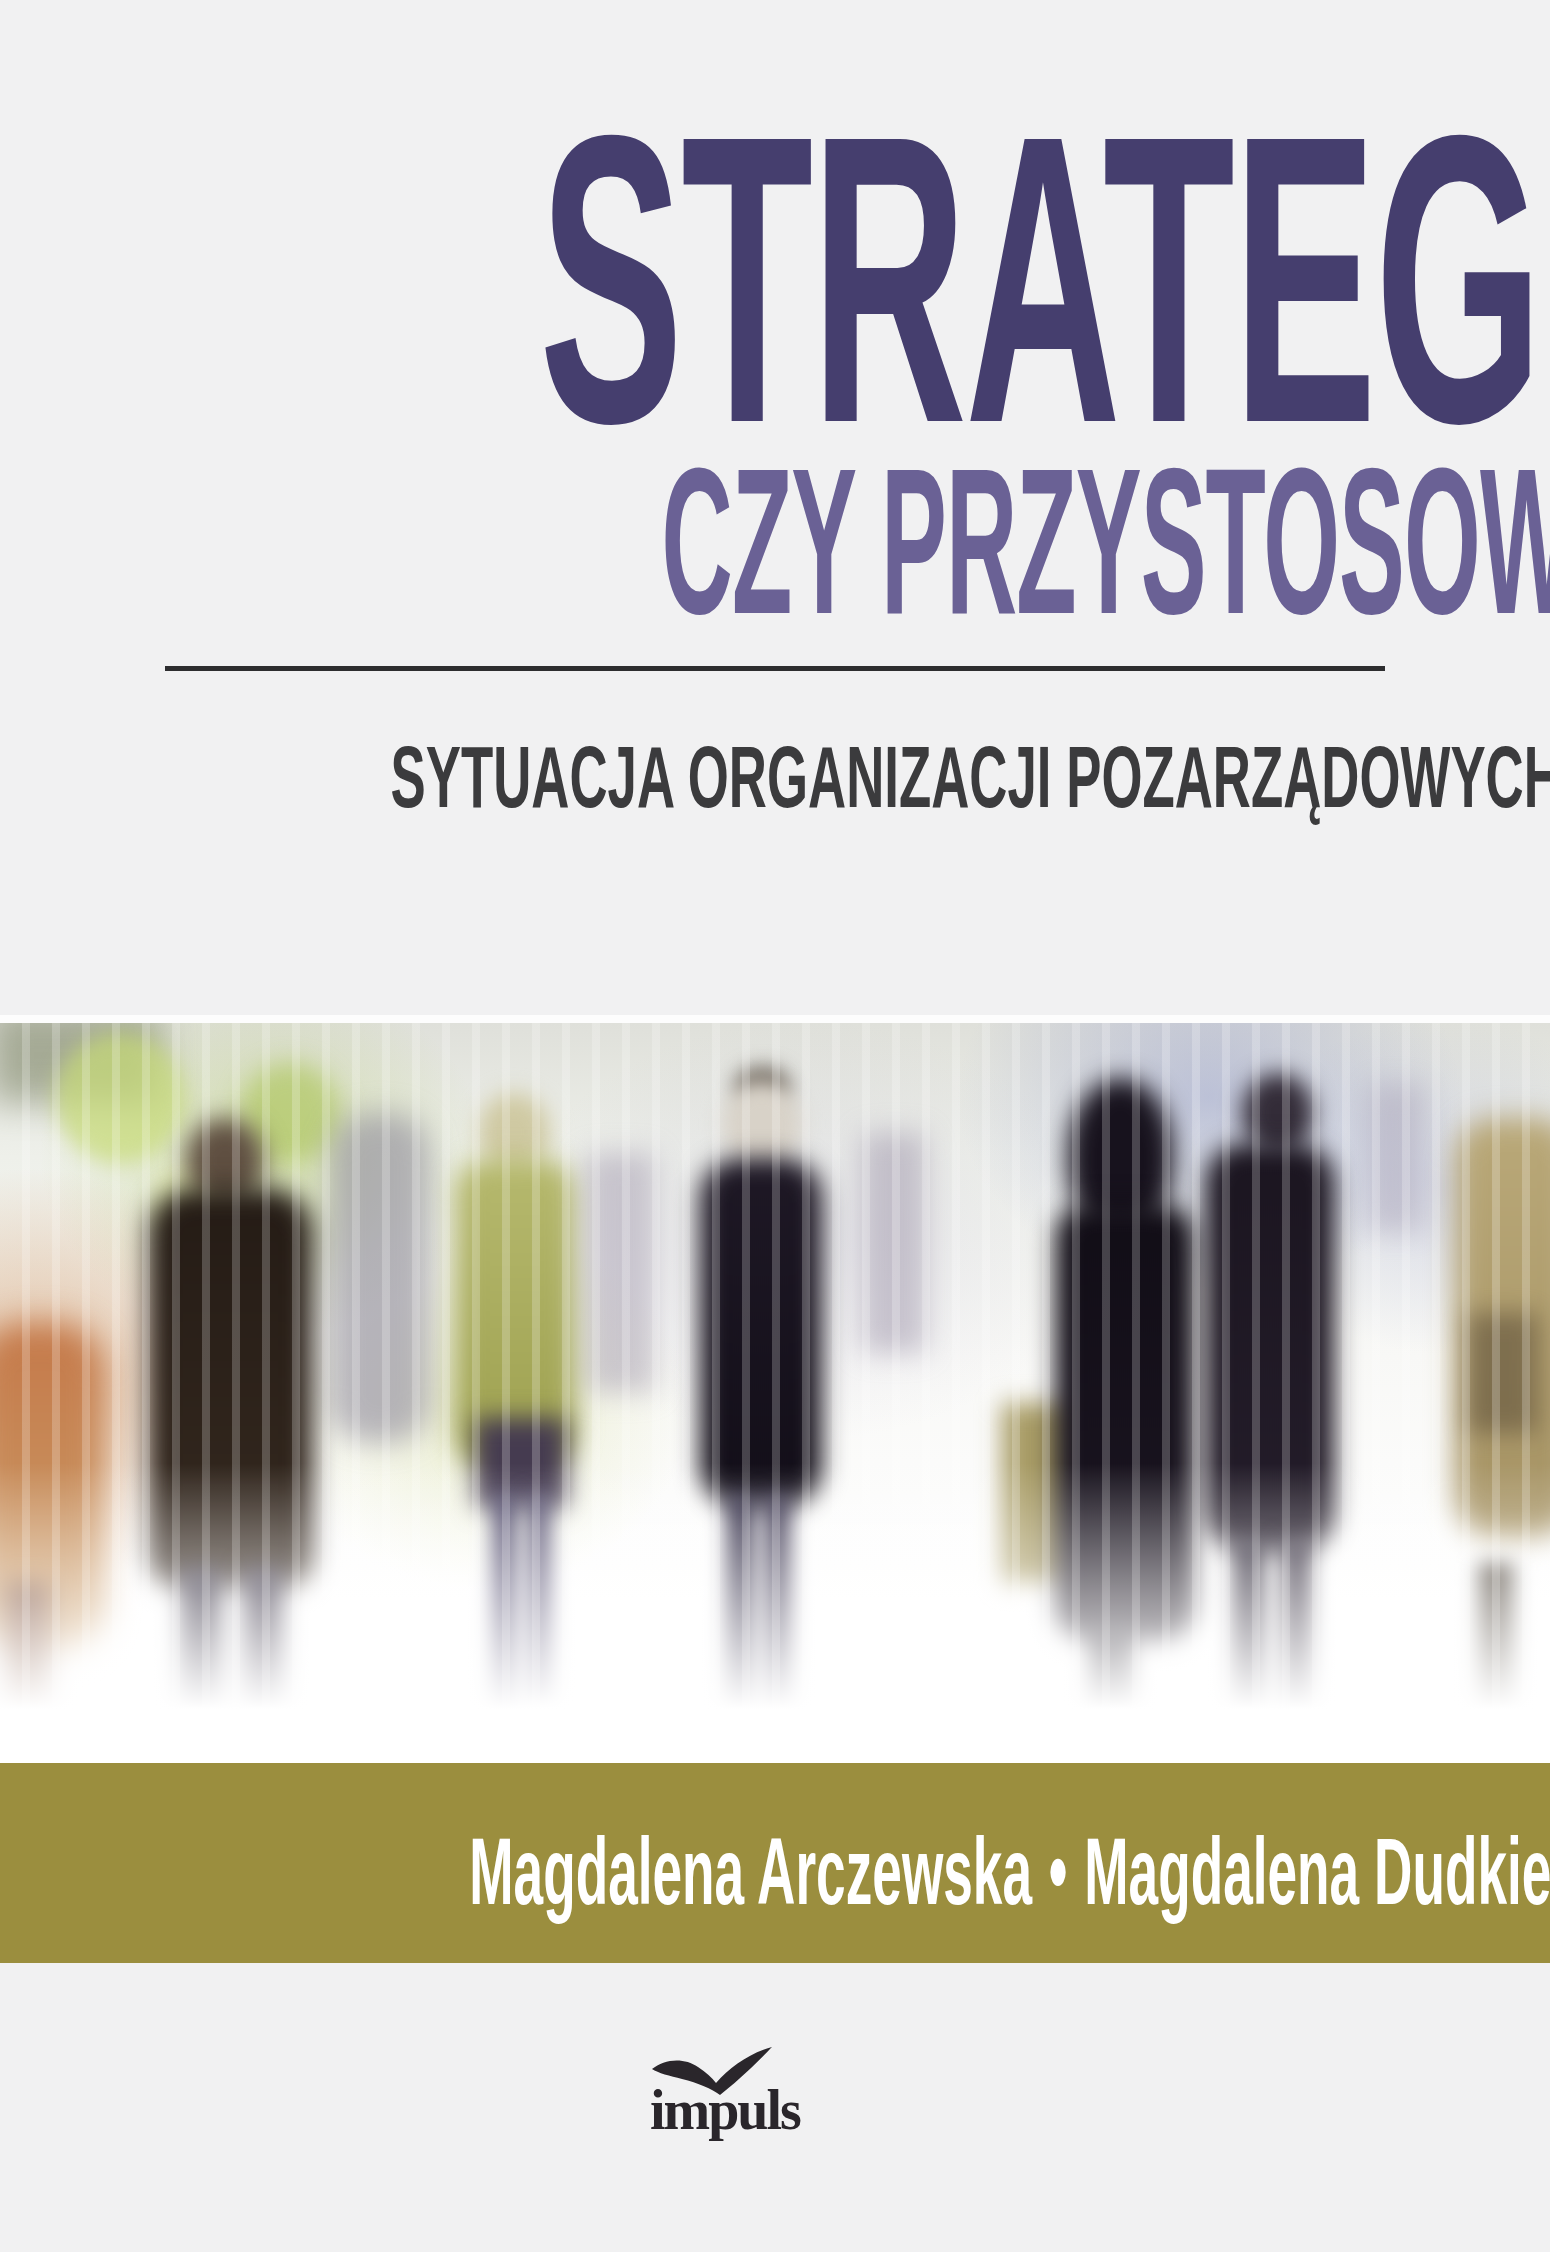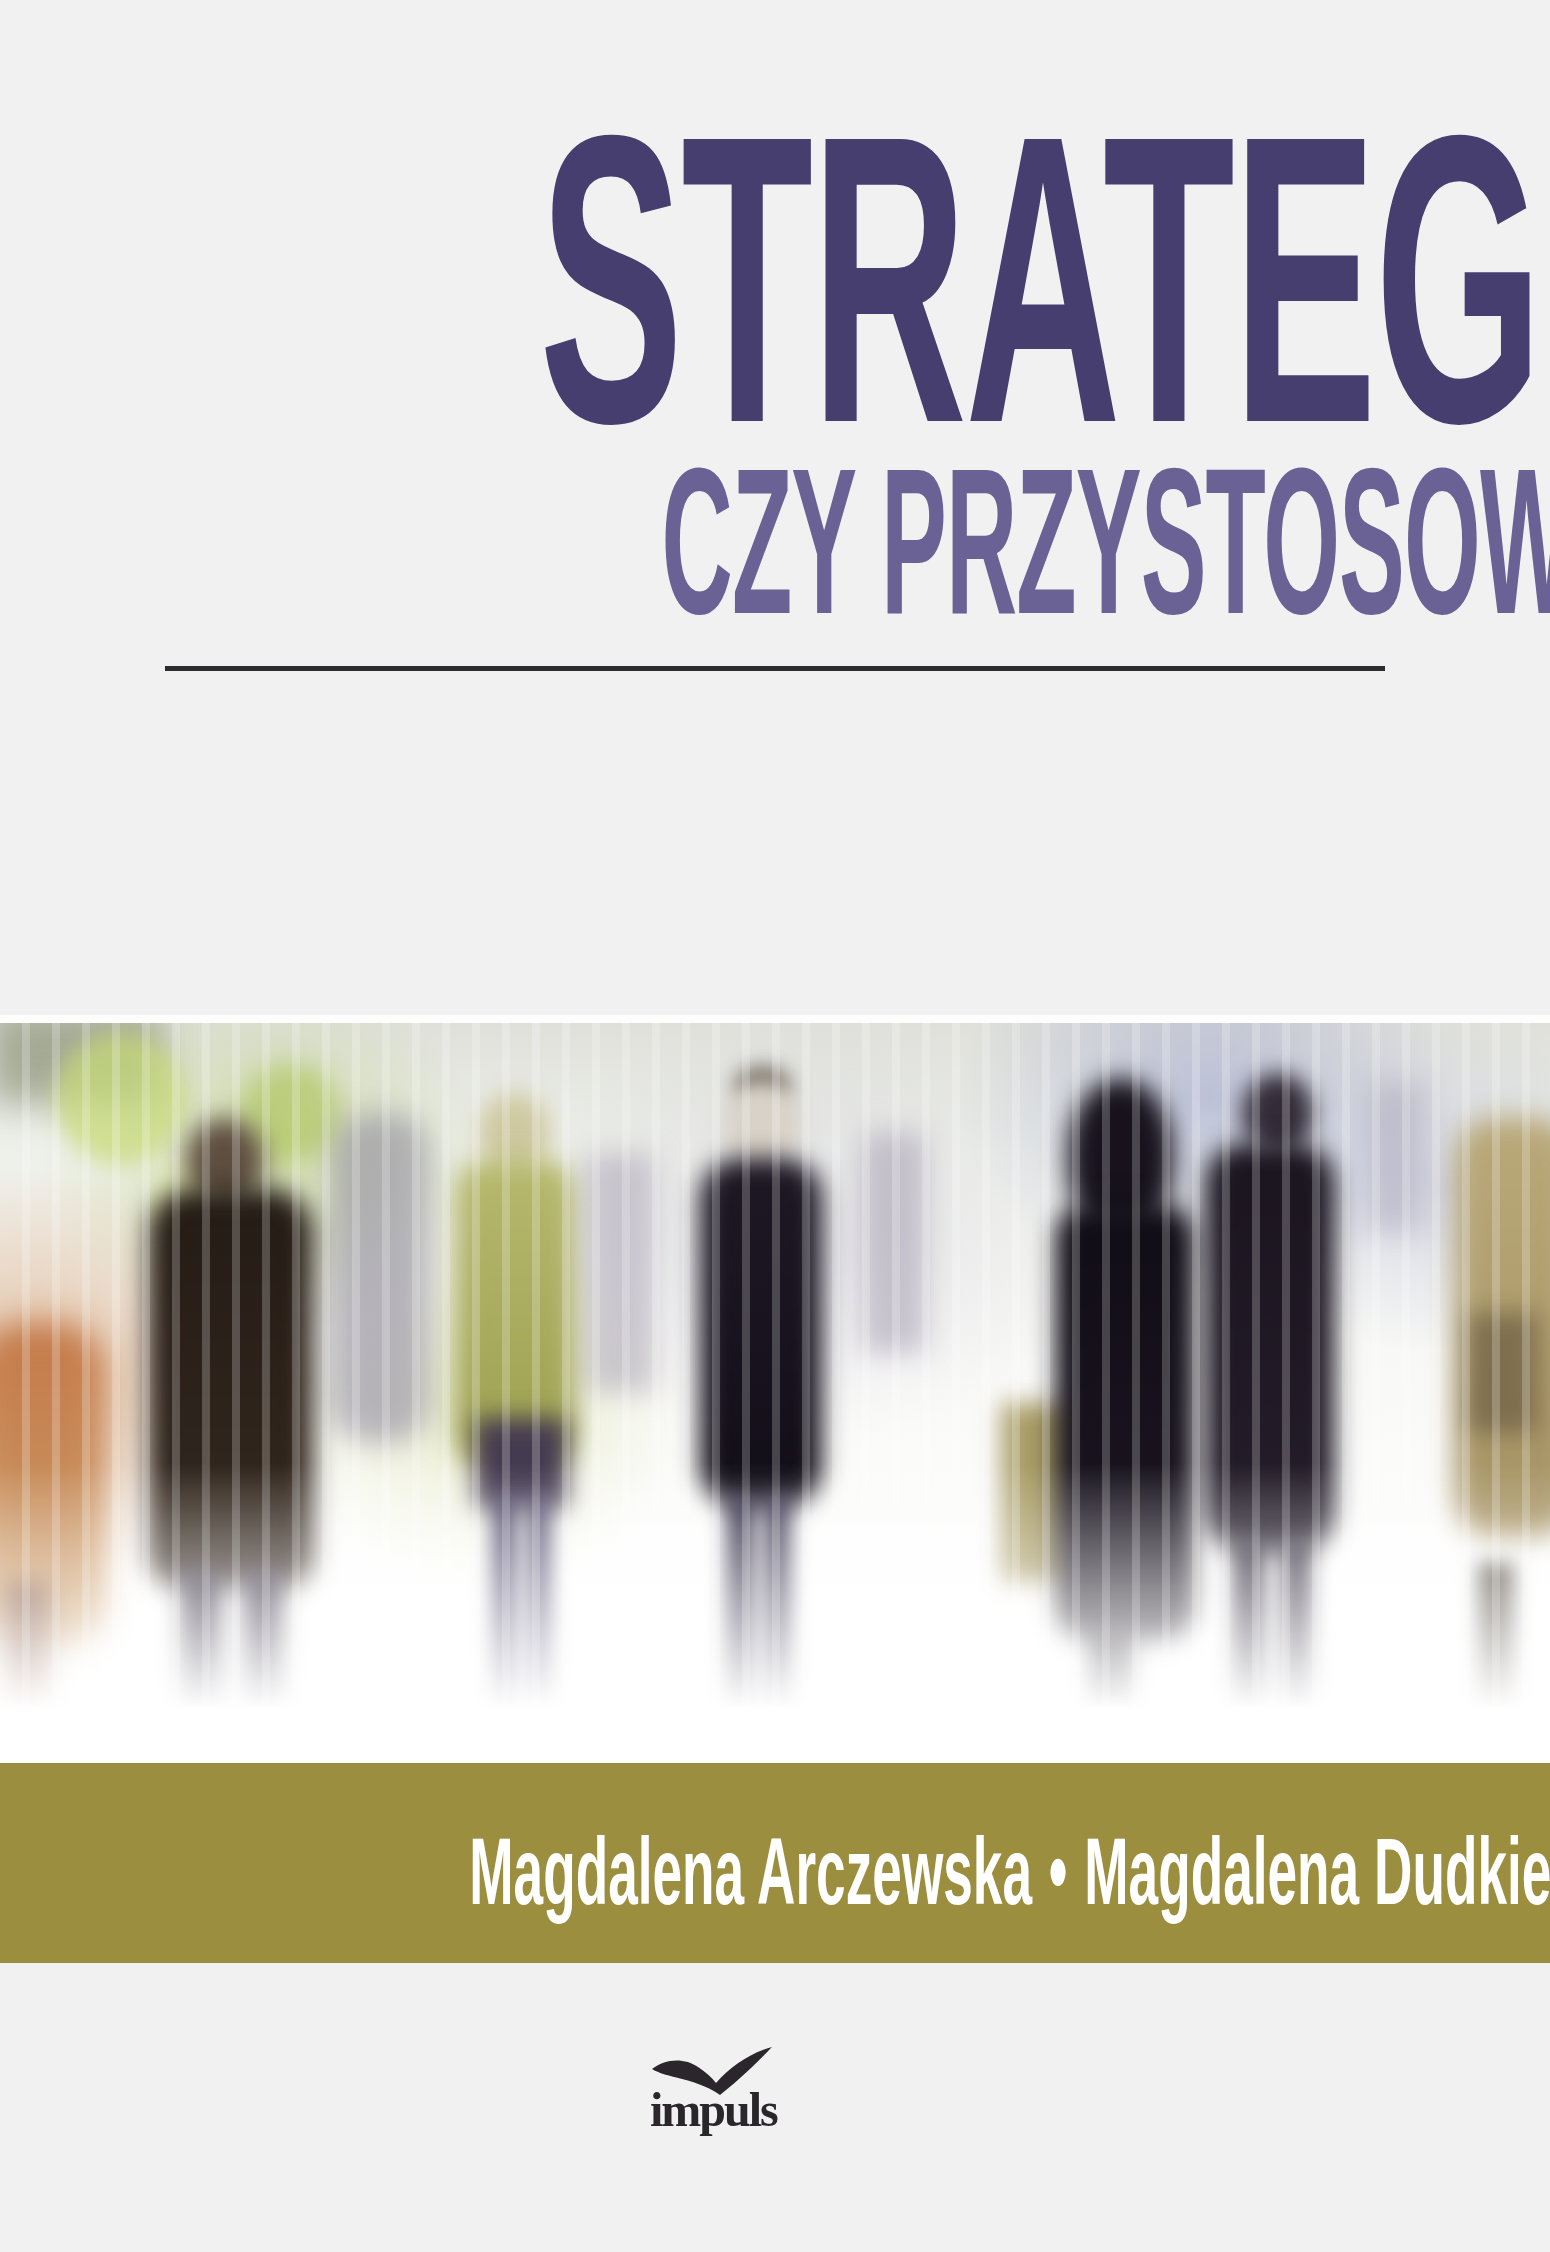--- a/index.html
+++ b/index.html
@@ -97,38 +97,41 @@
         background:var(--band,#9b8e3e);}
   .authors{position:absolute;top:61px;left:0;width:100%;text-align:center;white-space:nowrap;
            font-size:95px;font-weight:bold;line-height:1;color:var(--band-text,#ffffff);}
   .authors .cond{transform:scaleX(0.56);}
   .authors .sep{margin:0 30px;}
 
   
   .logo{position:absolute;left:650px;top:2045px;width:220px;height:120px;color:var(--logo-text,#2a262b);}
   .logo svg{position:absolute;left:0;top:0;width:124px;height:52px;}
   .logo-text{position:absolute;left:0;top:28px;font-family:"Liberation Serif",serif;
-             font-size:48px;font-weight:bold;line-height:74px;letter-spacing:-2px;white-space:nowrap;}
+             font-size:56px;font-weight:bold;line-height:74px;letter-spacing:-2px;white-space:nowrap;}
 </style>
 </head>
 <body>
 
 <div class="cover">
 
   <div class="line title">
     <span class="cond">STRATEGIE</span>
   </div>
 
   <div class="line question">
     <span class="cond">CZY PRZYSTOSOWANIE?</span>
   </div>
 
   <div class="divider"></div>
 
   <div class="line tagline">
+    <div class="tl">
+      <span class="cond">SYTUACJA ORGANIZACJI POZARZĄDOWYCH</span>
+    </div>
   </div>
 
   <div class="photo">
     <div class="fig foliage"></div>
     <div class="fig bokeh1"></div>
     <div class="fig bokeh2"></div>
     <div class="fig bokeh3"></div>
 
     <div class="fig fw1"></div>
     <div class="fig fw2"></div>

